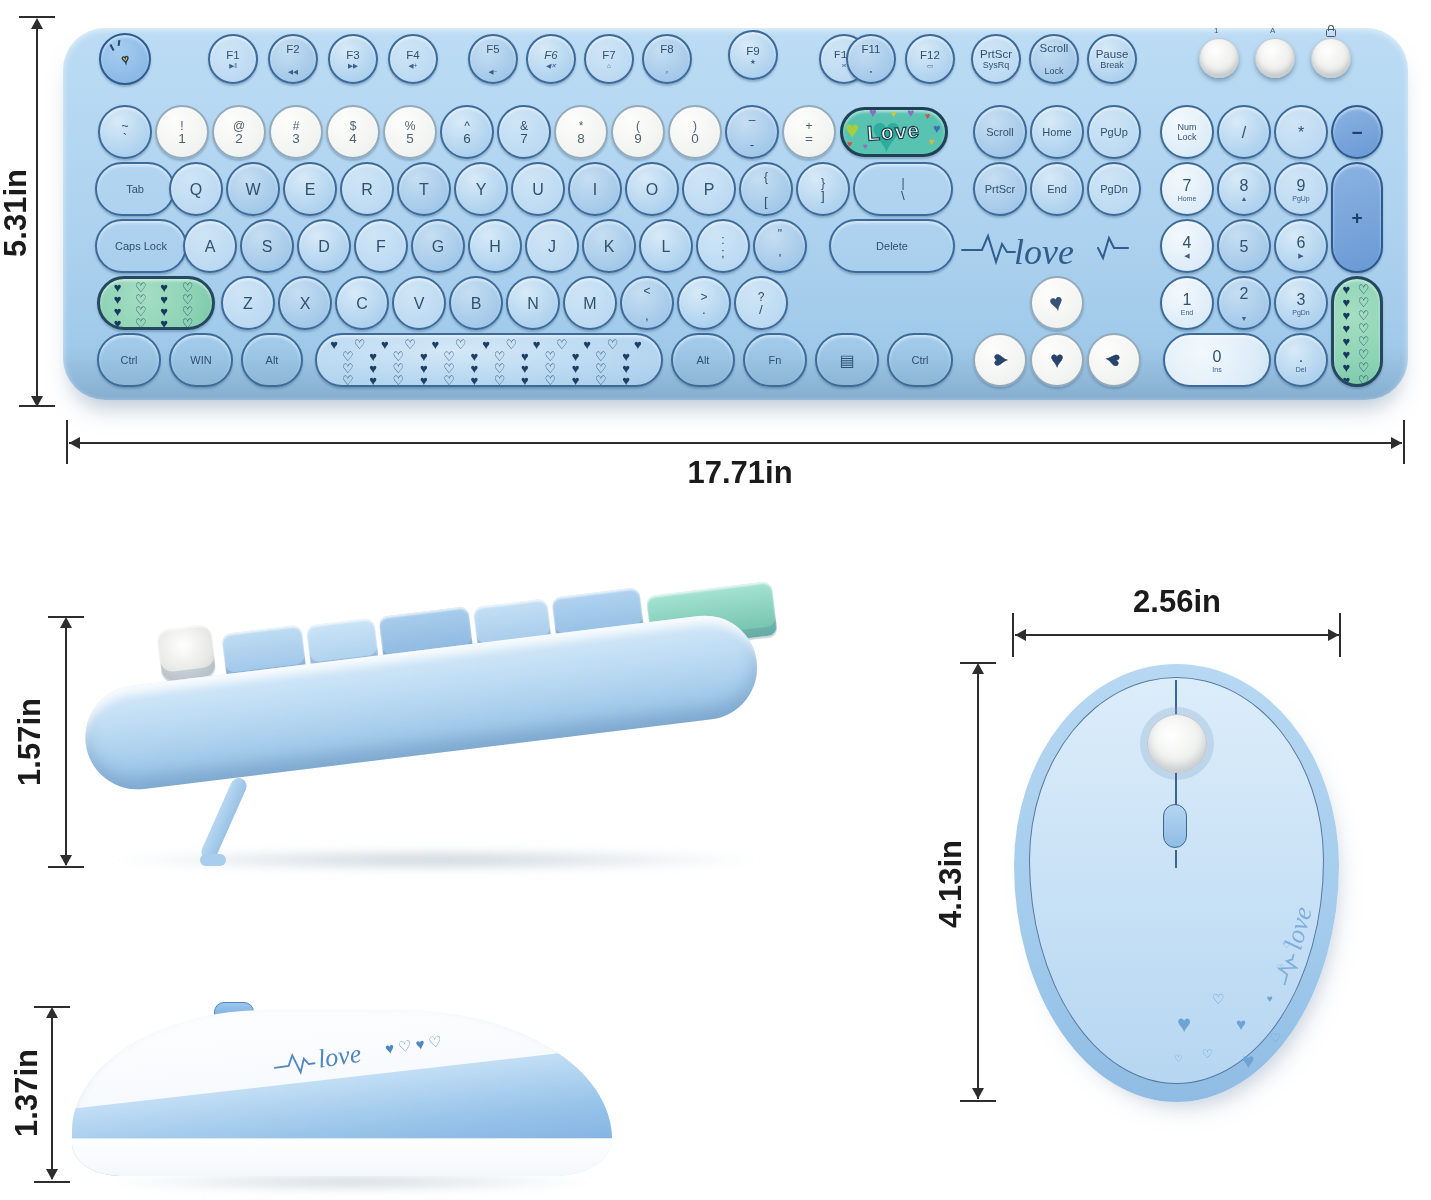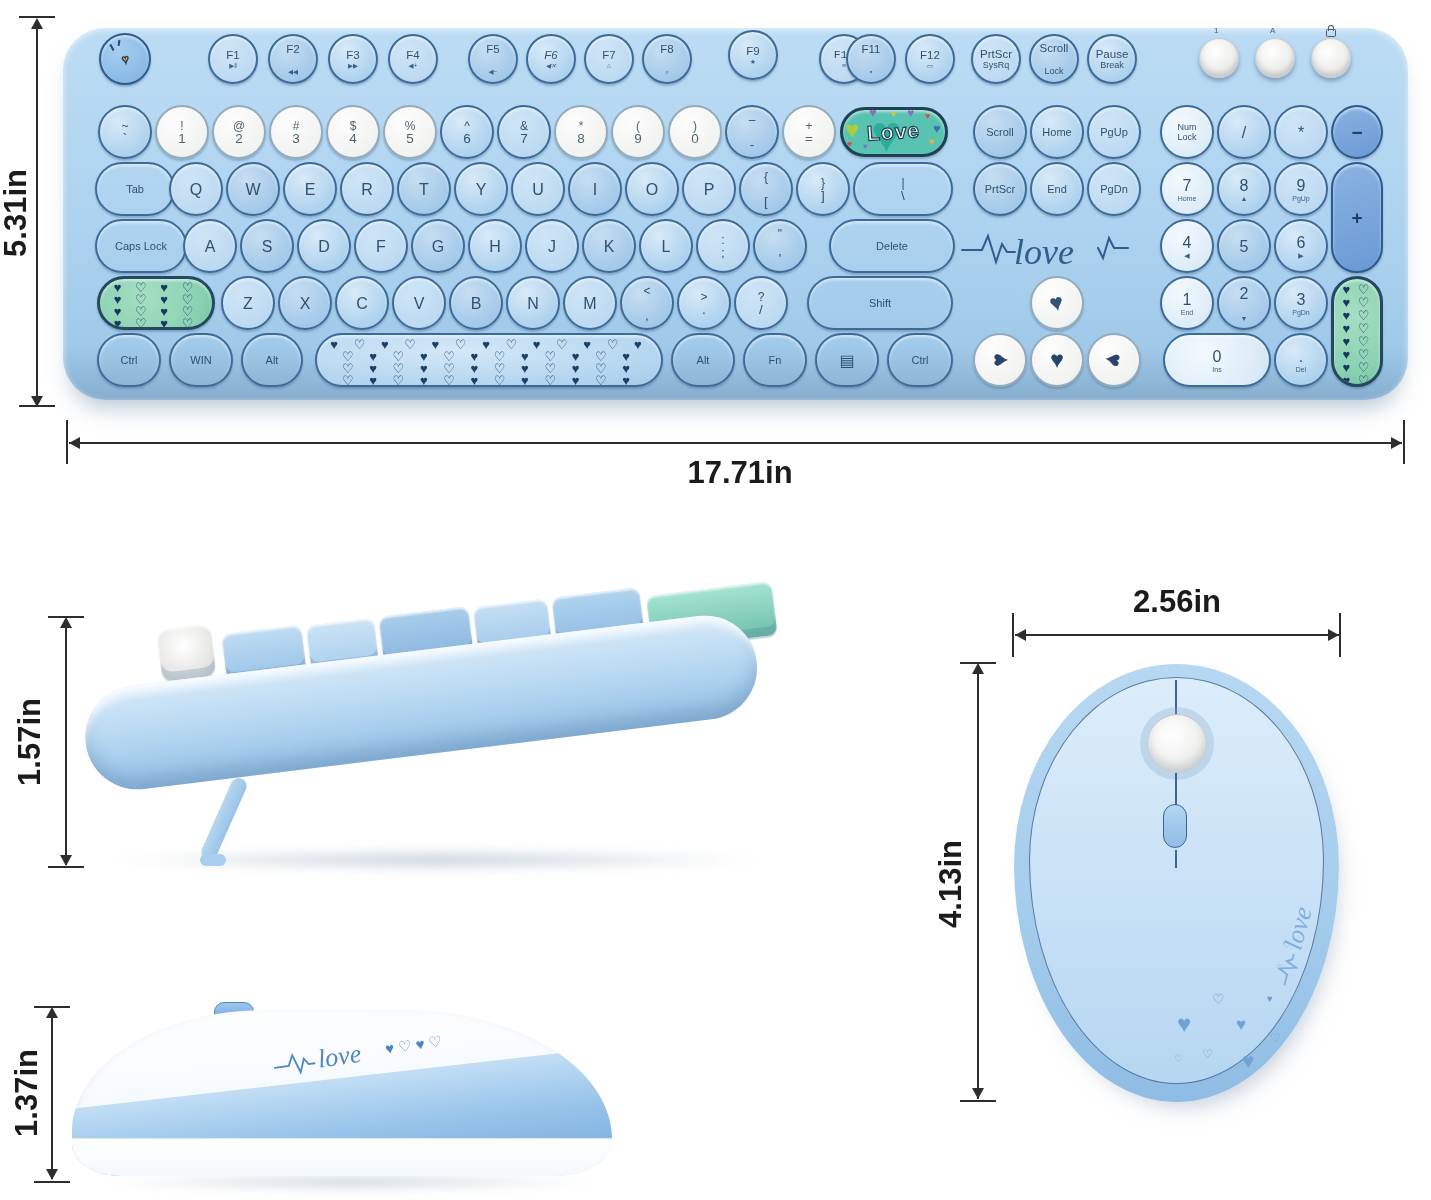--- a/index.html
+++ b/index.html
@@ -422,23 +422,20 @@
         <span class="kbot">,</span>
       </div>
       <div class="key k-b sh0 two" data-name="key-period" style="left: 614px; top: 248px; width: 54px; height: 54px;">
         <span class="klabel">&gt;</span>
         <span class="kbot">.</span>
       </div>
       <div class="key k-b sh1 two" data-name="key-slash" style="left: 671px; top: 248px; width: 54px; height: 54px;">
         <span class="klabel">?</span>
         <span class="kbot">/</span>
       </div>
-      <div class="key k-bo sm" data-name="key-shift" style="left: 744px; top: 248px; width: 146px; height: 54px; border-radius: 27px;">
-        <span class="klabel">Shift</span>
-      </div>
       <div class="key k-heart" data-name="arrow-up-heart-key" style="left: 967px; top: 248px; width: 54px; height: 54px;">
         <span class="klabel">♥</span>
       </div>
       <div class="key k-wb" data-name="numpad-1-key" style="left: 1097px; top: 248px; width: 54px; height: 54px;">
         <span class="klabel">1</span>
         <span class="ksub">End</span>
       </div>
       <div class="key k-b sh2" data-name="numpad-2-key" style="left: 1154px; top: 248px; width: 54px; height: 54px;">
         <span class="klabel">2</span>
         <span class="ksub">▼</span>

